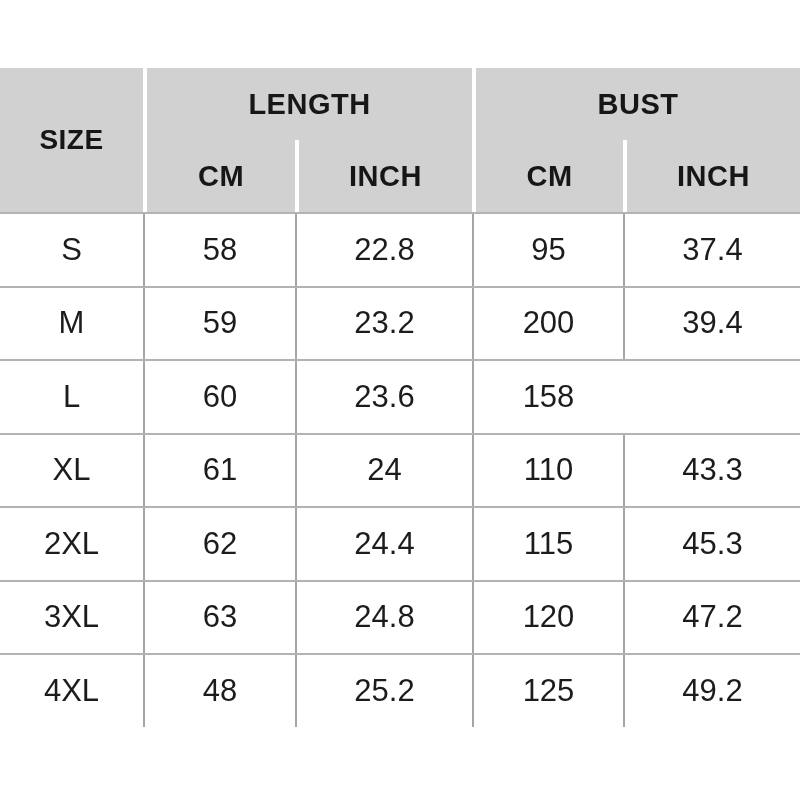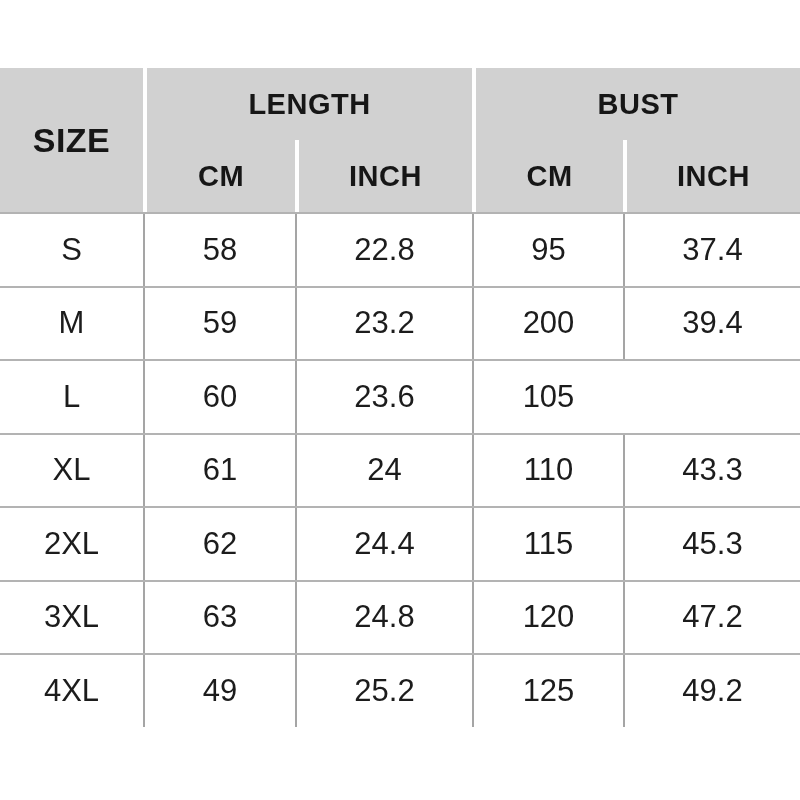--- a/index.html
+++ b/index.html
@@ -29,21 +29,21 @@
     color: #161616;
     font-weight: bold;
     font-size: 29px;
     letter-spacing: 0.5px;
   }
   .cell {
     display: flex;
     align-items: center;
     justify-content: center;
   }
-  .h-size   { grid-row: 1 / 3; grid-column: 1; font-size: 34px; }
+  .h-size   { grid-row: 1 / 3; grid-column: 1; font-size: 28px; }
   .h-length { grid-row: 1; grid-column: 2 / 4; border-left: 4px solid #ffffff; }
   .h-bust   { grid-row: 1; grid-column: 4 / 6; border-left: 4px solid #ffffff; }
   .h-lcm    { grid-row: 2; grid-column: 2; border-left: 4px solid #ffffff; }
   .h-linch  { grid-row: 2; grid-column: 3; border-left: 4px solid #ffffff; }
   .h-bcm    { grid-row: 2; grid-column: 4; border-left: 4px solid #ffffff; }
   .h-binch  { grid-row: 2; grid-column: 5; border-left: 4px solid #ffffff; }
   .trow {
     height: 73.5px;
     border-top: 2px solid #b3b3b3;
     color: #1c1c1c;
@@ -82,21 +82,21 @@
         <div class="cell vline">59</div>
         <div class="cell vline">23.2</div>
         <div class="cell vline">200</div>
         <div class="cell vline">39.4</div>
       </div>
 
       <div class="grid-cols trow">
         <div class="cell">L</div>
         <div class="cell vline">60</div>
         <div class="cell vline">23.6</div>
-        <div class="cell vline">105</div>
+        <div class="cell vline">158</div>
       </div>
 
       <div class="grid-cols trow">
         <div class="cell">XL</div>
         <div class="cell vline">61</div>
         <div class="cell vline">24</div>
         <div class="cell vline">110</div>
         <div class="cell vline">43.3</div>
       </div>
 
@@ -111,21 +111,21 @@
       <div class="grid-cols trow">
         <div class="cell">3XL</div>
         <div class="cell vline">63</div>
         <div class="cell vline">24.8</div>
         <div class="cell vline">120</div>
         <div class="cell vline">47.2</div>
       </div>
 
       <div class="grid-cols trow">
         <div class="cell">4XL</div>
-        <div class="cell vline">49</div>
+        <div class="cell vline">48</div>
         <div class="cell vline">25.2</div>
         <div class="cell vline">125</div>
         <div class="cell vline">49.2</div>
       </div>
 
     </div>
   </div>
 </div>
 
 </body></html>

